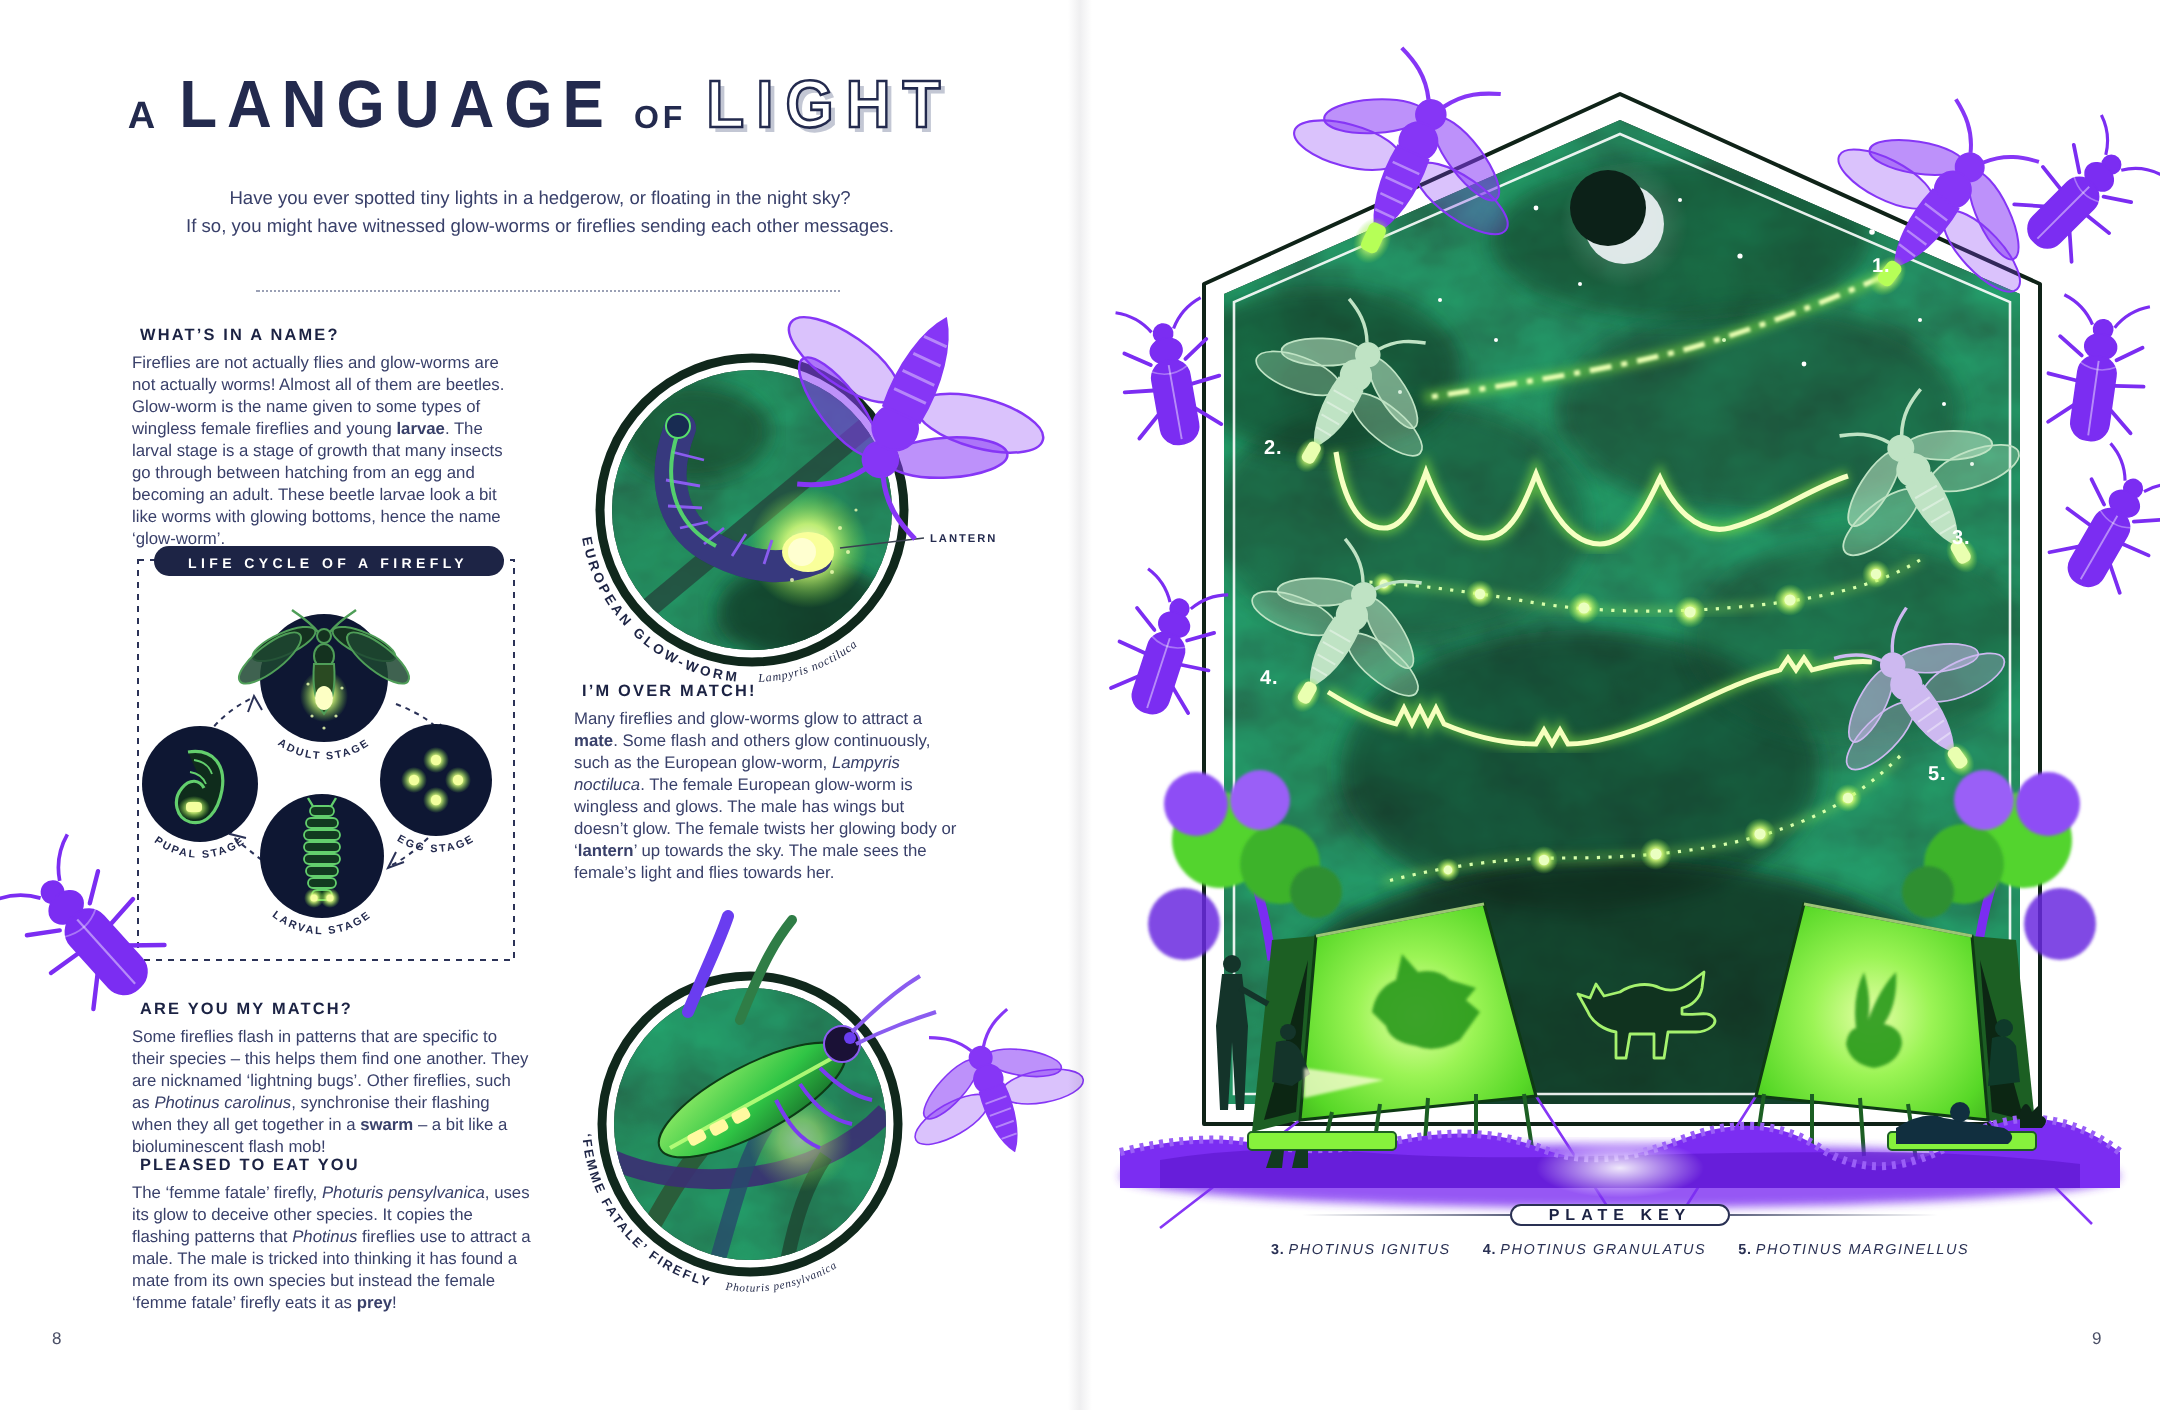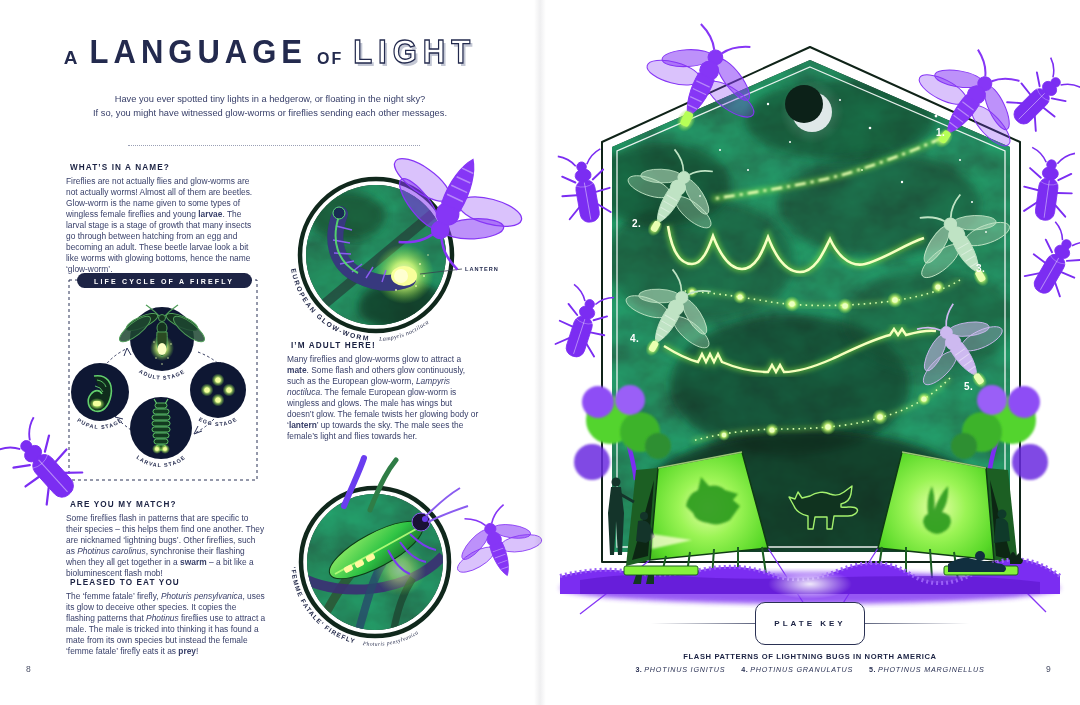--- a/index.html
+++ b/index.html
@@ -37,21 +37,21 @@
 
   .pagenum{position:absolute;font-size:8.5px;color:#4a4f66;}
   svg{display:block;}
   .decor{position:absolute;pointer-events:none;overflow:visible;}
 
   
   .plate-key{position:absolute;left:0;top:602px;width:540px;text-align:center;z-index:5;}
   .pk-pill-row{display:flex;align-items:center;justify-content:center;margin-bottom:7px;}
   .pk-line{height:1px;width:104px;background:linear-gradient(90deg,rgba(38,46,82,0),rgba(38,46,82,.75));}
   .pk-line.r{background:linear-gradient(90deg,rgba(38,46,82,.75),rgba(38,46,82,0));}
-  .pk-pill{border:1px solid #2a3154;border-radius:10px;padding:16px 18px;font-size:8px;font-weight:700;
+  .pk-pill{border:1px solid #2a3154;border-radius:10px;padding:0 18px;font-size:8px;font-weight:700;
            letter-spacing:3px;color:#1b2243;background:#fff;}
   .pk-subtitle{font-size:7.6px;font-weight:700;letter-spacing:.6px;color:#1b2243;margin-bottom:4px;}
   .pk-row{display:flex;justify-content:center;gap:16px;font-size:7.2px;color:#2a3154;margin-bottom:3px;}
   .pk-entry b{font-style:normal;font-weight:700;letter-spacing:.4px;}
   .pk-entry i{font-style:italic;letter-spacing:.8px;}
 </style>
 </head>
 <body>
 
 <svg width="0" height="0" style="position:absolute" aria-hidden="true">
@@ -239,21 +239,21 @@
       </defs>
       <g font-size="5.4" font-weight="700" letter-spacing="1.1" fill="#232a4e">
         <text text-anchor="middle"><textPath href="#arc-adult" startOffset="50%">ADULT STAGE</textPath></text>
         <text text-anchor="middle"><textPath href="#arc-egg" startOffset="50%">EGG STAGE</textPath></text>
         <text text-anchor="middle"><textPath href="#arc-larva" startOffset="50%">LARVAL STAGE</textPath></text>
         <text text-anchor="middle"><textPath href="#arc-pupa" startOffset="50%">PUPAL STAGE</textPath></text>
       </g>
     </svg>
 
     <section class="sec" id="sec-here">
-      <h3>I’M ADULT HERE!</h3>
+      <h3>I’M OVER MATCH!</h3>
       <p><span>Many fireflies and glow-worms glow to attract a </span><span style="font-weight: 700;">mate</span><span>. Some flash and others glow continuously, such as the European glow-worm, </span><span style="font-style: italic;">Lampyris noctiluca</span><span>. The female European glow-worm is wingless and glows. The male has wings but doesn’t glow. The female twists her glowing body or ‘</span><span style="font-weight: 700;">lantern</span><span>’ up towards the sky. The male sees the female’s light and flies towards her.</span></p>
     </section>
 
     <section class="sec" id="sec-match">
       <h3>ARE YOU MY MATCH?</h3>
       <p><span>Some fireflies flash in patterns that are specific to their species – this helps them find one another. They are nicknamed ‘lightning bugs’. Other fireflies, such as </span><span style="font-style: italic;">Photinus carolinus</span><span>, synchronise their flashing when they all get together in a </span><span style="font-weight: 700;">swarm</span><span> – a bit like a bioluminescent flash mob!</span></p>
     </section>
 
     <section class="sec" id="sec-eat">
       <h3>PLEASED TO EAT YOU</h3>
@@ -585,21 +585,20 @@
         <path d="M470,556 q3,-8 6,0 l4,-4 1,6 q4,2 0,6 l-11,0 z" fill="#0d2517"></path>
       </g>
     </svg>
 
     <div class="plate-key">
       <div class="pk-pill-row">
         <span class="pk-line"></span>
         <span class="pk-pill">PLATE KEY</span>
         <span class="pk-line r"></span>
       </div>
-      <div class="pk-subtitle">FLASH PATTERNS OF LIGHTNING BUGS IN NORTH AMERICA</div>
       <div class="pk-row">
         <span class="pk-entry"><b>3.</b> <i>PHOTINUS IGNITUS</i></span>
         <span class="pk-entry"><b>4.</b> <i>PHOTINUS GRANULATUS</i></span>
         <span class="pk-entry"><b>5.</b> <i>PHOTINUS MARGINELLUS</i></span>
       </div>
     </div>
 
     <span class="pagenum" style="left:506px;top:664px;">9</span>
   </div>
 

